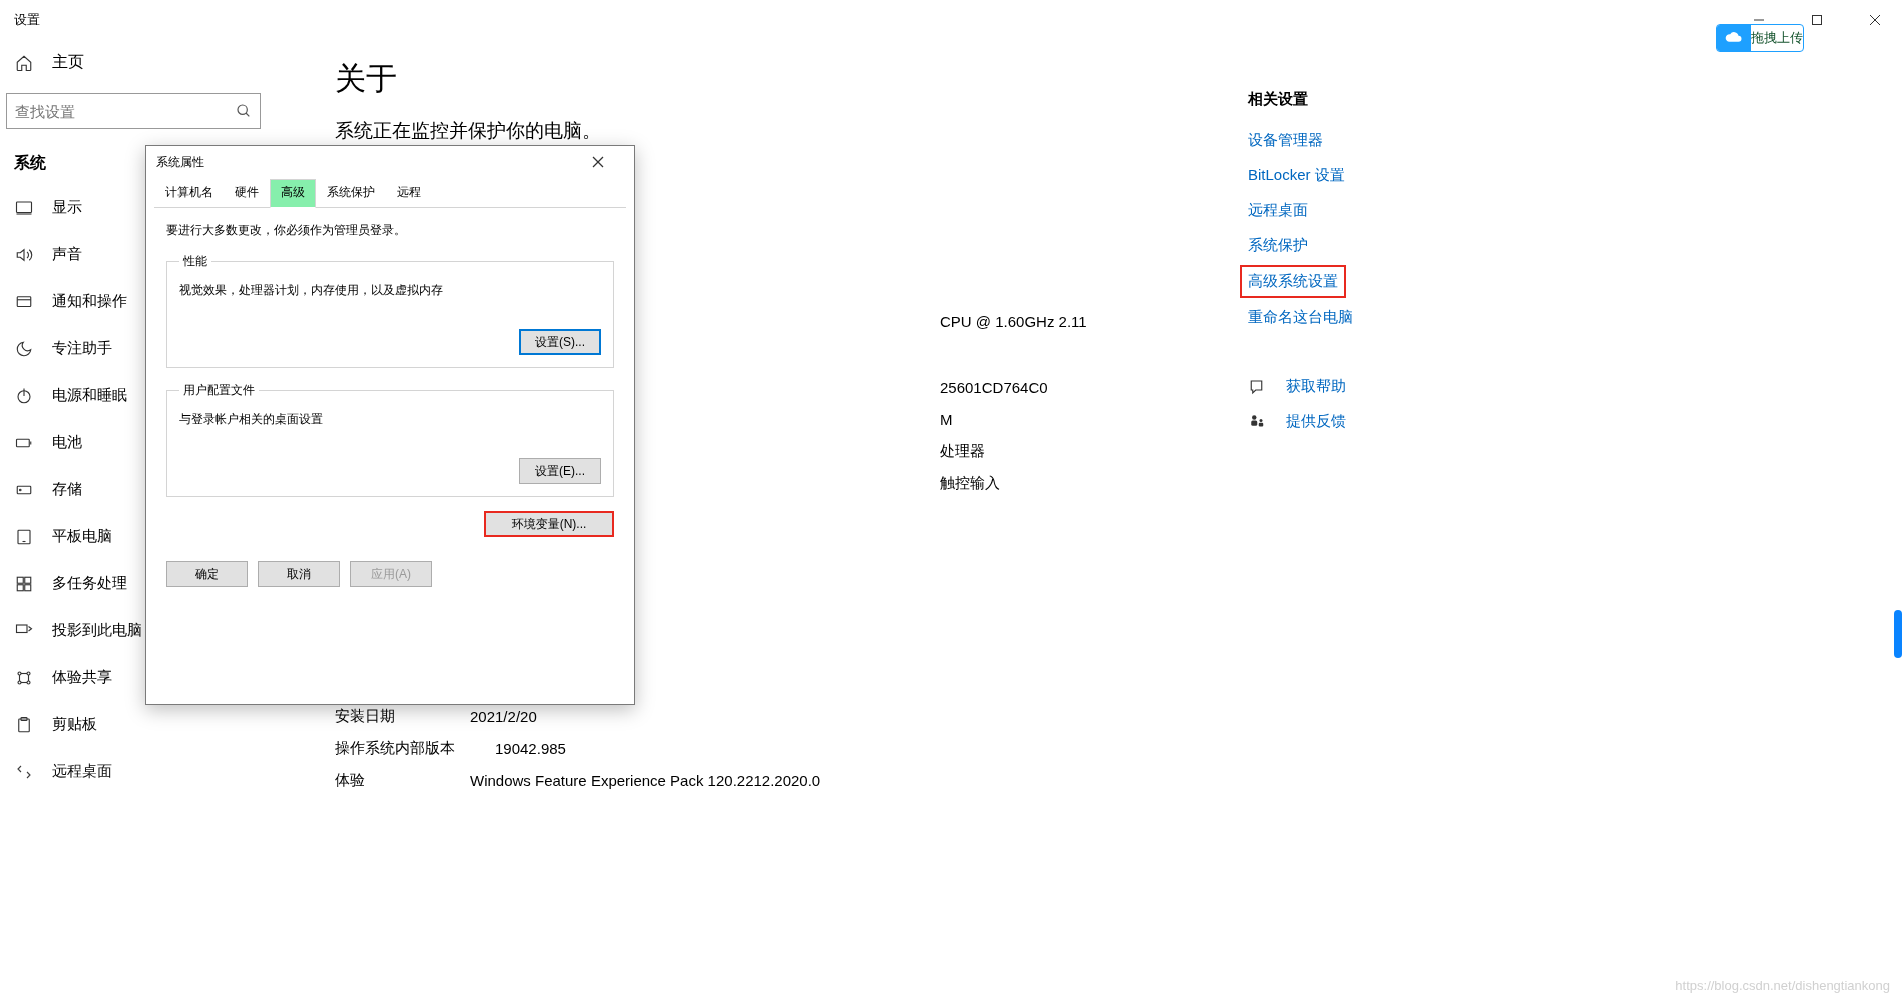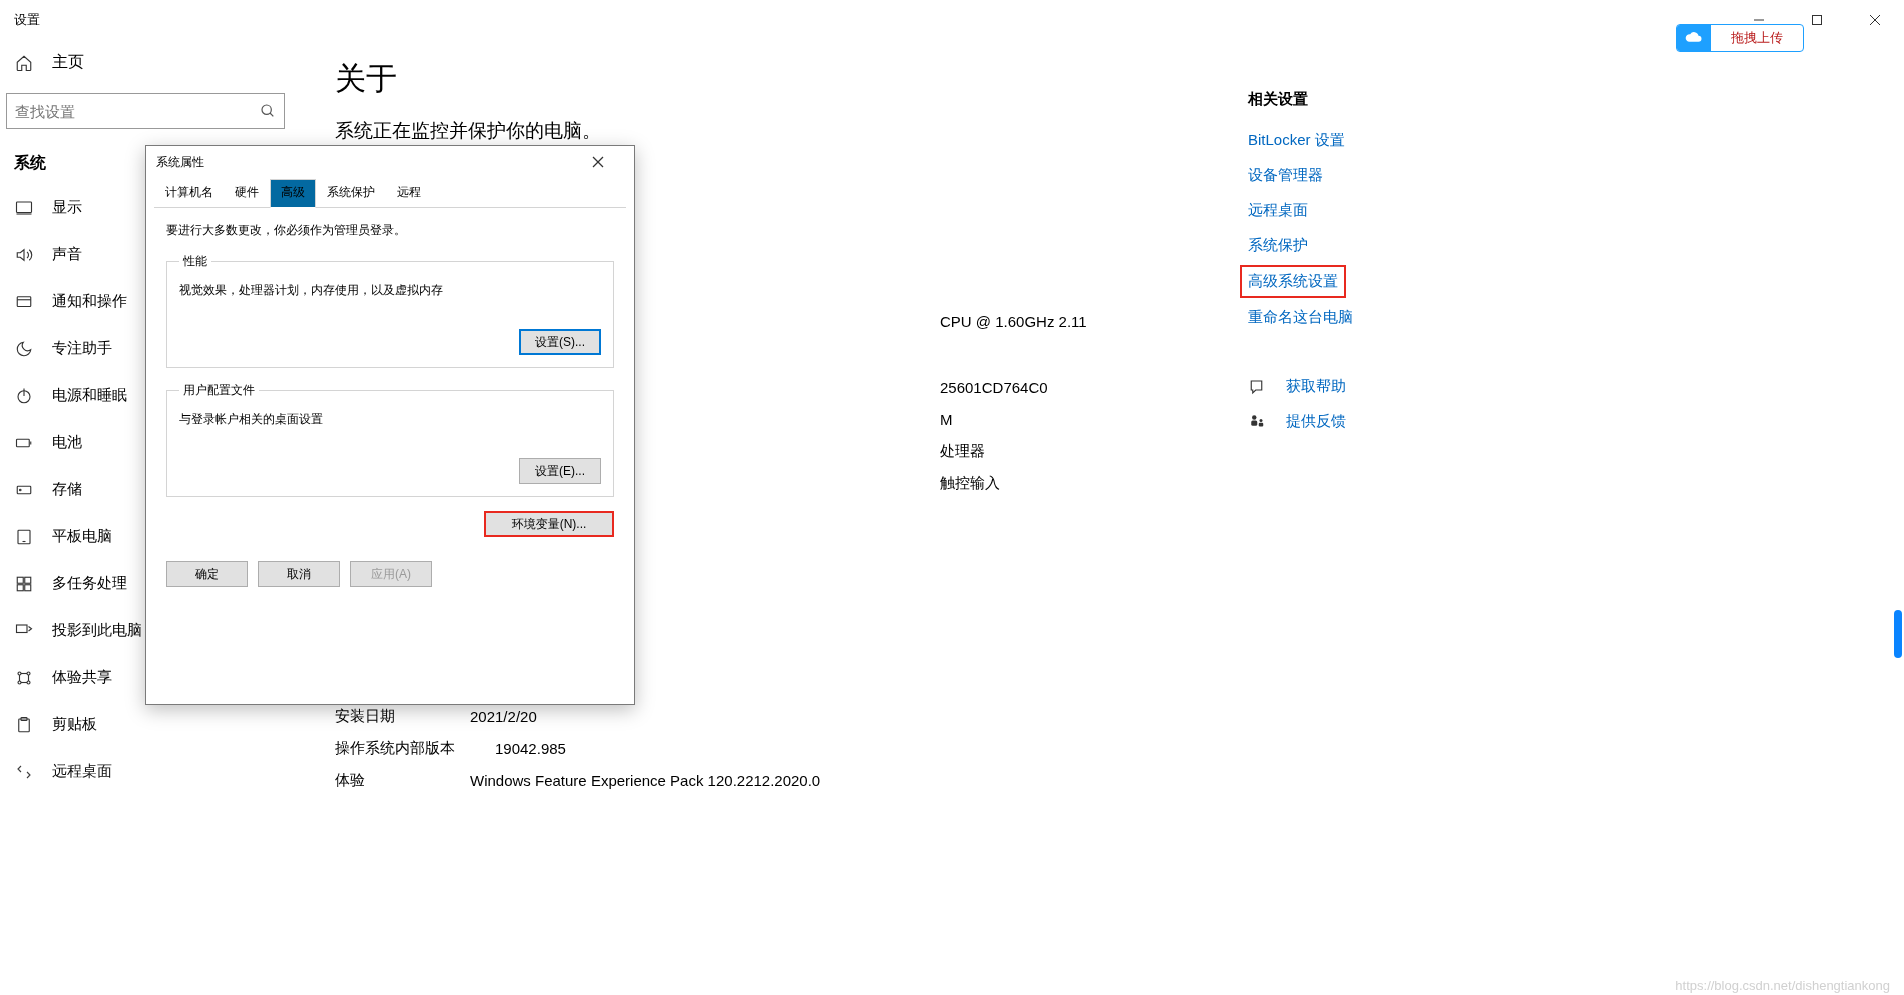--- a/index.html
+++ b/index.html
@@ -13,21 +13,21 @@
 .titlebar .win-btn svg { width: 12px; height: 12px; }
 
 
 .layout { display: flex; height: calc(100% - 40px); }
 
 
 .sidebar { width: 305px; background: #ffffff; padding-top: 2px; border-right: none; }
 .home-row { display: flex; align-items: center; gap: 18px; padding: 10px 10px 10px 14px; font-size: 16px; }
 .home-row .icon { width: 20px; display:flex; align-items:center; justify-content:center; }
 .search-wrap { padding: 10px 10px 6px 6px; }
-.search-box { width: 279px; height: 36px; border: 1px solid #999; display: flex; align-items: center; padding: 0 8px; background: #fff; }
+.search-box { width: 255px; height: 36px; border: 1px solid #999; display: flex; align-items: center; padding: 0 8px; background: #fff; }
 .search-box input { flex: 1; border: none; outline: none; font-size: 15px; background: transparent; }
 .search-box .search-icon { color: #555; }
 .section-header { padding: 18px 14px 10px 14px; font-weight: 600; font-size: 16px; }
 .nav-item { display: flex; align-items: center; gap: 18px; padding: 14px 14px; font-size: 15px; cursor: default; }
 .nav-item .icon { width: 20px; display:flex; align-items:center; justify-content:center; color:#333; }
 .nav-item.truncated { opacity: 0.95; }
 
 
 .main { flex: 1; padding: 18px 30px 0 30px; position: relative; }
 .page-title { font-size: 31px; font-weight: 500; margin-bottom: 18px; }
@@ -43,33 +43,33 @@
 .right-col { position: absolute; left: 1248px; top: 90px; width: 290px; font-size: 15px; }
 .right-header { font-weight: 600; margin-bottom: 14px; }
 .right-link { color: #0067c0; padding: 8px 0; cursor: pointer; }
 .right-link.highlighted { border: 2px solid #e8291f; padding: 5px 6px; margin: 2px -8px; display: inline-block; }
 .help-row { display: flex; align-items: center; gap: 18px; color: #0067c0; padding: 8px 0; }
 .help-row .micon { width:20px; color:#333; display:flex; justify-content:center; }
 
 
 .upload-badge { position: absolute; top: 24px; right: 100px; display: flex; align-items: center; border: 1.5px solid #1ea0ff; border-radius: 4px; overflow:hidden; height: 28px; font-size: 13px; }
 .upload-badge .ico { background: #1ea0ff; color:#fff; width:34px; display:flex; align-items:center; justify-content:center; height:100%; }
-.upload-badge .txt { color:#b91c1c; padding: 0 20px; }
+.upload-badge .txt { color:#14532d; padding: 0 0; }
 
 
 .watermark { position:absolute; right: 14px; bottom: 2px; color:#d0d0d0; font-size:13px; }
 
 
 .dialog { position: absolute; left: 145px; top: 145px; width: 490px; height: 560px; background: #fff; border: 1px solid #7a7a7a; box-shadow: 0 5px 18px rgba(0,0,0,0.25); font-size: 12px; }
 .dialog .dtitlebar { height: 32px; display: flex; align-items: center; padding: 0 10px; }
 .dialog .dtitle { font-size: 12px; }
 .dialog .dclose { margin-left: auto; width: 32px; text-align:center; cursor: default; }
 .dialog .tabs { display: flex; border-bottom: 1px solid #d4d4d4; margin: 0 8px; }
 .dialog .tab { padding: 4px 10px 6px 10px; font-size: 12px; border: 1px solid transparent; position: relative; top: 1px; }
-.dialog .tab.active { border: 1px solid #d4d4d4; border-bottom: 1px solid #fff; background: #0369a1; }
+.dialog .tab.active { border: 1px solid #d4d4d4; border-bottom: 1px solid #fff; background: #86efac; }
 .dialog .body { padding: 14px 20px 0 20px; }
 .dialog .hint { font-size: 12px; margin-bottom: 14px; }
 .dialog fieldset { border: 1px solid #d4d4d4; padding: 8px 12px 12px 12px; margin-bottom: 14px; }
 .dialog legend { font-size: 12px; padding: 0 4px; }
 .dialog .fdesc { font-size: 12px; margin: 4px 0 30px 0; }
 .dialog .brow { display:flex; justify-content:flex-end; }
 .dialog .btn { min-width: 82px; height: 26px; border: 1px solid #adadad; background: #e1e1e1; font-size: 12px; padding: 0 10px; cursor: default; }
 .dialog .btn.blue { border: 2px solid #0078d4; background: #e1e1e1; }
 .dialog .btn.disabled { color: #9a9a9a; }
 .dialog .btn.redbox { border: 2px solid #e8291f; min-width: 130px; }
@@ -292,22 +292,22 @@
       <div class="spec-row">
           <span class="label">体验</span>
           <span class="val">Windows Feature Experience Pack 120.2212.2020.0</span>
         </div>
     </div>
   </div>
 </div>
 
 <div class="right-col">
   <div class="right-header">相关设置</div>
+  <div class="right-link">设备管理器</div>
   <div class="right-link">BitLocker 设置</div>
-  <div class="right-link">设备管理器</div>
   <div class="right-link">远程桌面</div>
   <div class="right-link">系统保护</div>
   <div><span class="right-link highlighted">高级系统设置</span></div>
   <div class="right-link">重命名这台电脑</div>
   <div style="height:34px"></div>
   <div class="help-row">
     <span class="micon">
         <svg width="18" height="18" viewBox="0 0 24 24" fill="none" stroke="#333" stroke-width="1.5">
           <path d="M3 4h14v12H9l-4 4V16H3z"></path>
         </svg>

